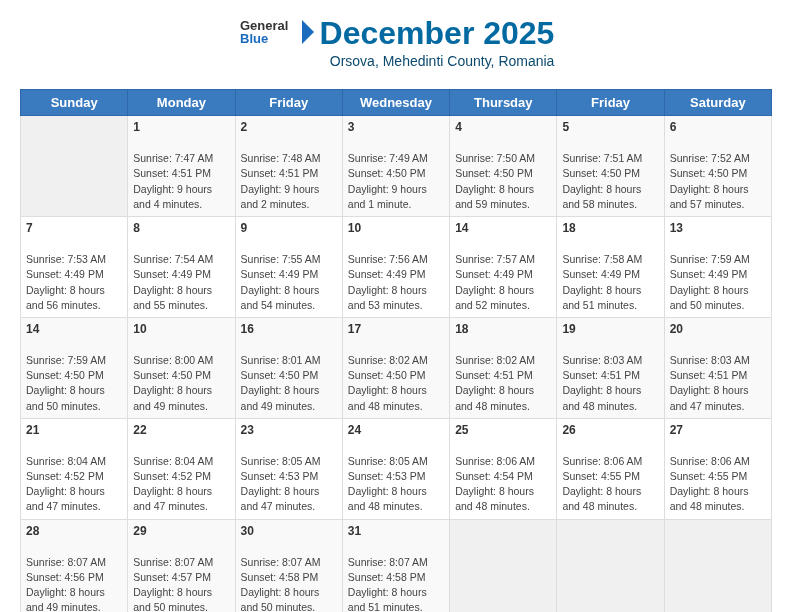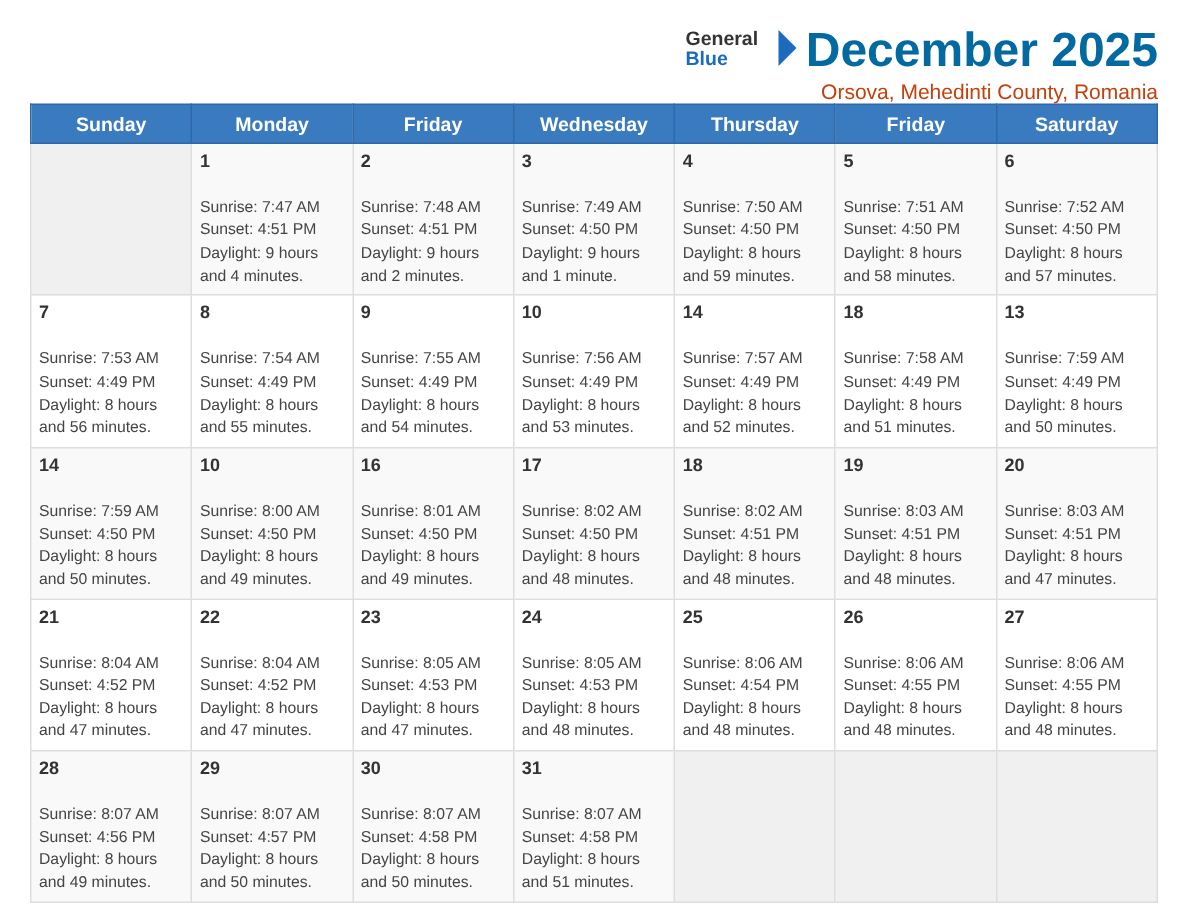--- a/index.html
+++ b/index.html
@@ -13,22 +13,22 @@
     .page {
       width: 792px;
       height: 612px;
       padding: 16px 20px 10px 20px;
       display: flex;
       flex-direction: column;
     }
     .header {
       display: flex;
       align-items: flex-start;
-      justify-content: flex-end;
-      margin-bottom: 0;
+      justify-content: center;
+      margin-bottom: 20px;
     }
     .logo {
       display: flex;
       align-items: center;
     }
     .logo-icon {
       width: 28px;
       height: 28px;
       margin-left: 2px;
     }
@@ -36,21 +36,21 @@
       text-align: right;
     }
     .cal-title {
       font-size: 32px;
       font-weight: bold;
       color: #0369a1;
       line-height: 1.1;
     }
     .cal-subtitle {
       font-size: 14px;
-      color: #c2410c;
+      color: #0c4a6e;
       margin-top: 2px;
     }
     .calendar {
       flex: 1;
       border: 1px solid #ccc;
       border-collapse: collapse;
       width: 100%;
       table-layout: fixed;
     }
     .calendar th {

